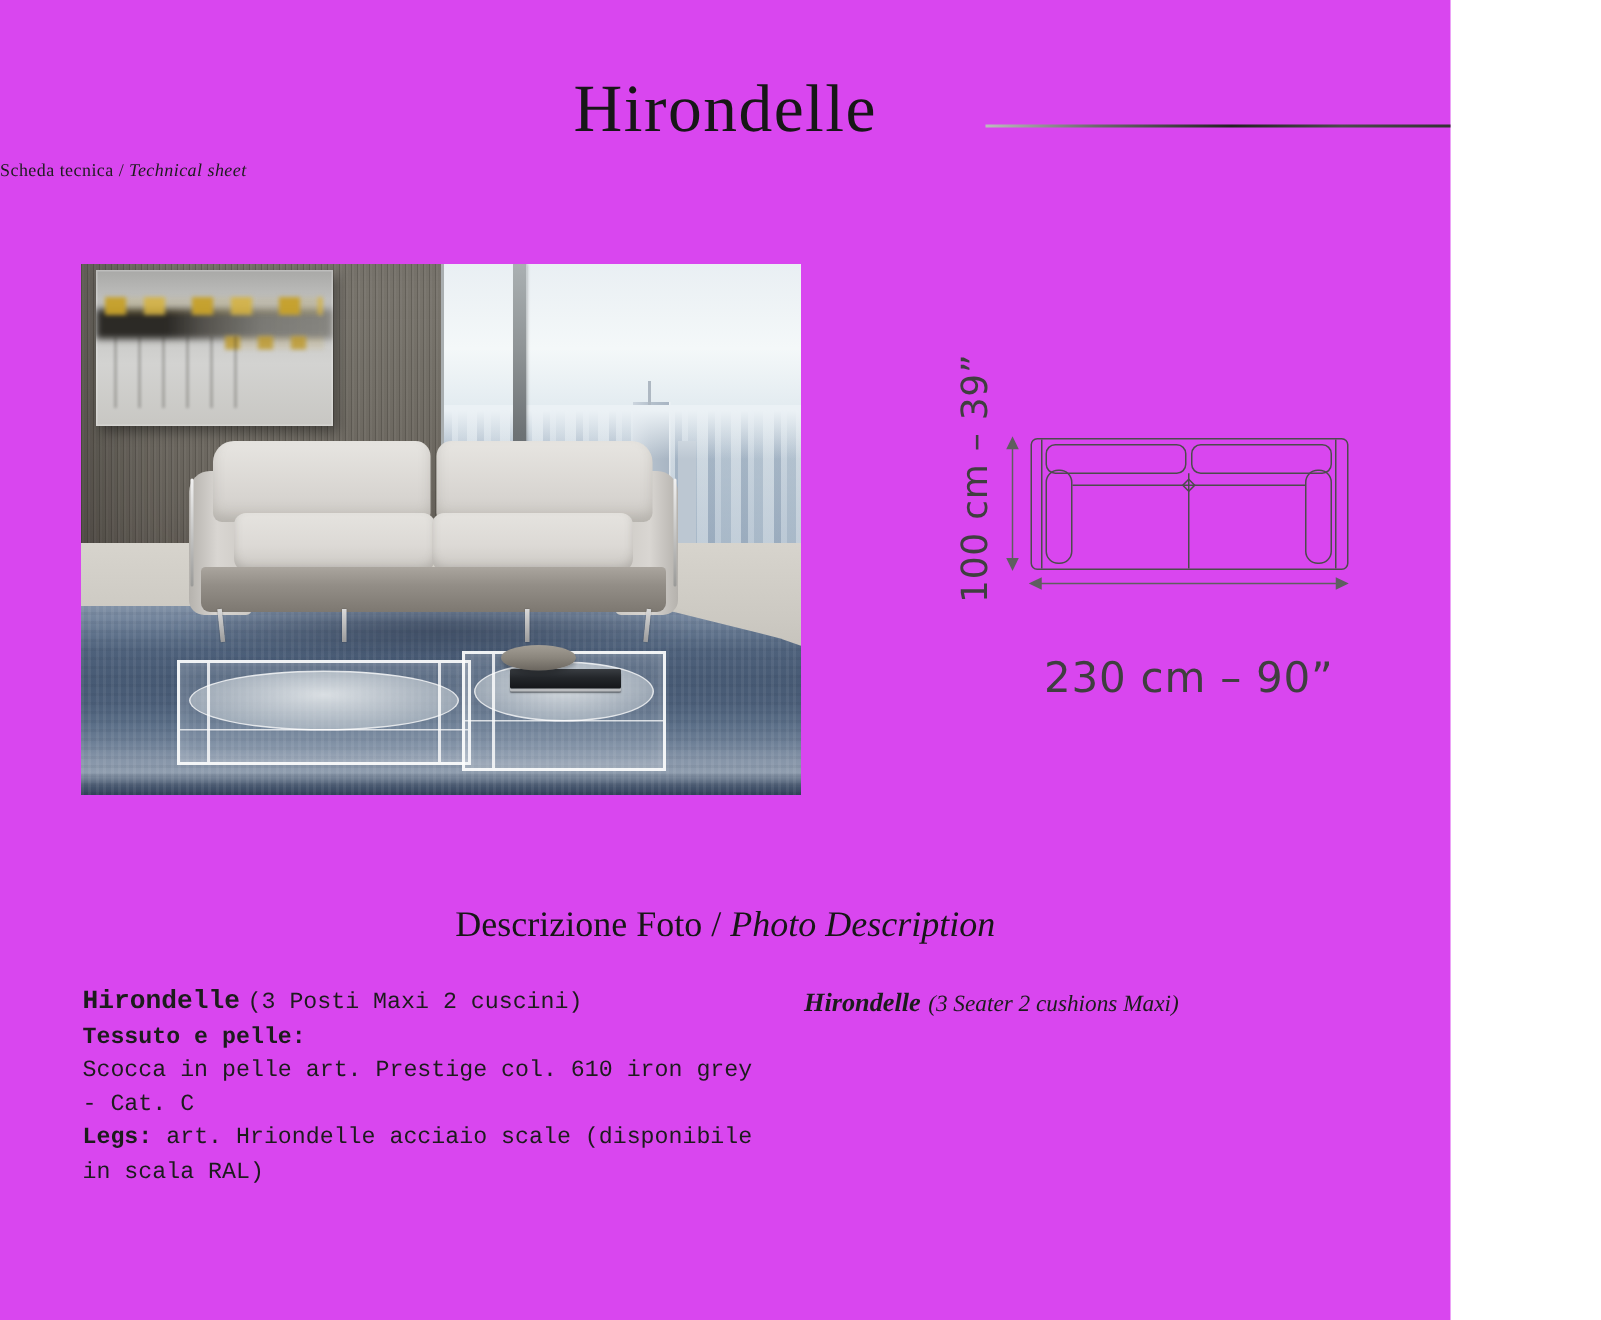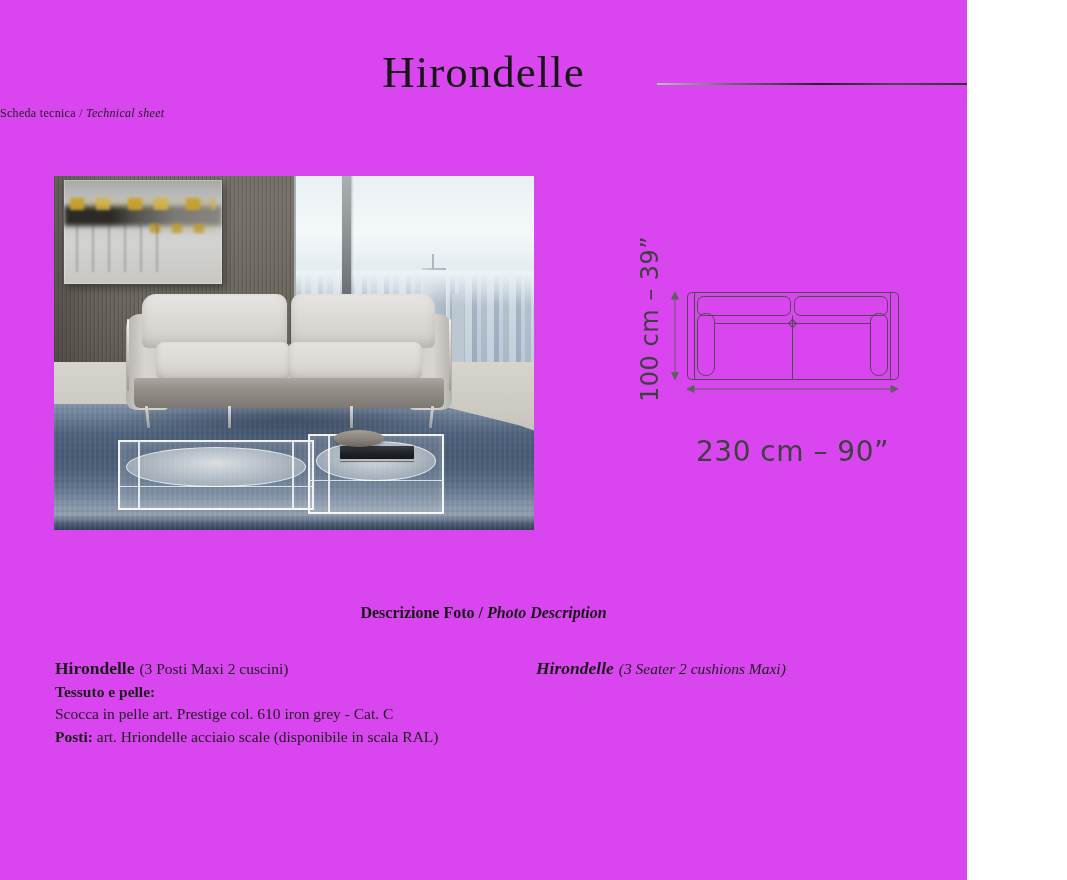--- a/index.html
+++ b/index.html
@@ -105,24 +105,24 @@
   .tech{position:absolute;left:617px;top:252px;width:335px;height:180px;}
   .tech svg{position:absolute;left:0;top:0;}
   .dim{font-family:"DejaVu Sans","Liberation Sans",sans-serif;color:#3f3f3f;}
   .dim-h{position:absolute;left:70px;top:141px;width:211px;text-align:center;
          font-size:28px;letter-spacing:.5px;white-space:nowrap;margin-top:42px;}
   .dim-v{position:absolute;left:-37px;top:66px;width:140px;text-align:center;
          font-size:24px;letter-spacing:.5px;white-space:nowrap;transform:rotate(-90deg);}
 
   
   .desc-heading{position:absolute;left:0;right:0;top:604px;margin:0;text-align:center;
-                font-size:16px;font-weight:bold;color:#171717;}
+                font-size:24px;font-weight:normal;color:#171717;}
   .desc{position:absolute;top:657px;font-size:15.5px;line-height:22.6px;color:#1c1c1c;}
   .desc p{margin:0;}
-  .desc-it{left:55px;width:448px;}
+  .desc-it{left:55px;width:448px;font-family:Liberation Mono, monospace;}
   .desc-en{left:536px;width:486px;font-style:italic;}
   .prod{font-size:17.5px;}
   .variant{margin-left:5px;}
 </style>
 </head>
 <body>
 
 <div class="page">
 
   <h1 class="page-title">Hirondelle</h1>
@@ -213,20 +213,20 @@
   </div>
 
   <h2 class="desc-heading">
     <span>Descrizione Foto</span><span> / </span><i>Photo Description</i>
   </h2>
 
   <section class="desc desc-it">
     <p><b class="prod">Hirondelle</b><span class="variant">(3 Posti Maxi 2 cuscini)</span></p>
     <p><b>Tessuto e pelle:</b></p>
     <p>Scocca in pelle art. Prestige col. 610 iron grey - Cat. C</p>
-    <p><b>Posti:</b><span> art. Hriondelle acciaio scale (disponibile in scala RAL)</span></p>
+    <p><b>Legs:</b><span> art. Hriondelle acciaio scale (disponibile in scala RAL)</span></p>
   </section>
 
   <section class="desc desc-en">
     <p><b class="prod">Hirondelle</b><span class="variant">(3 Seater 2 cushions Maxi)</span></p>
   </section>
 
 </div>
 
 </body></html>

